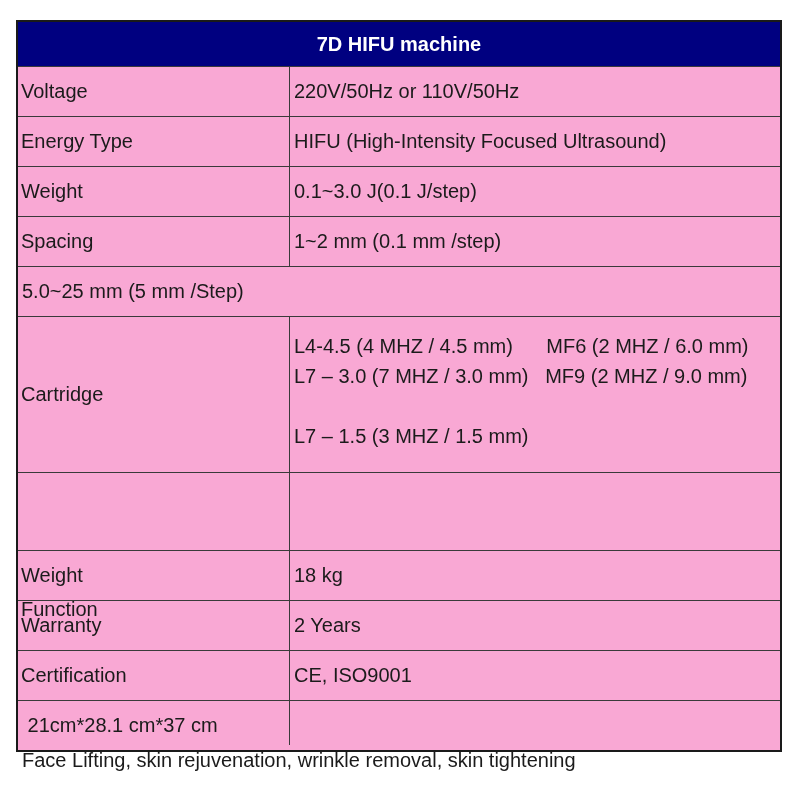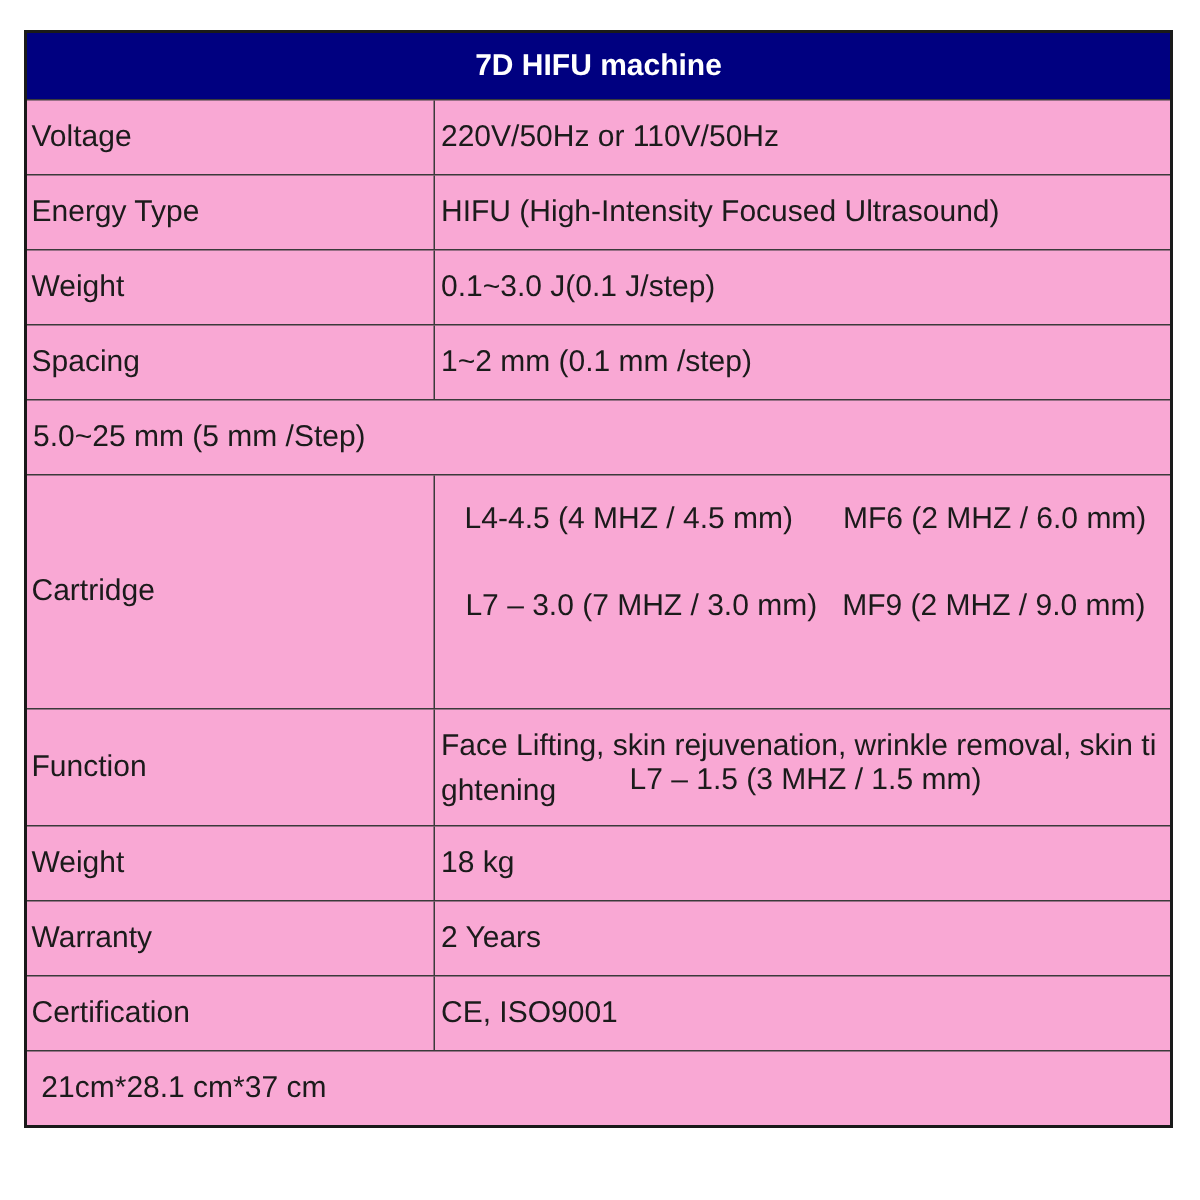--- a/index.html
+++ b/index.html
@@ -23,36 +23,36 @@
   .thead{
     height:44px;background:var(--header-bg);color:var(--header-text);
     display:flex;align-items:center;justify-content:center;
     font-weight:bold;font-size:20px;
   }
   .row{
     display:flex;border-top:1px solid var(--border);
   }
   .r-std{height:50px;justify-content:space-between;}
   .r-cartridge{height:156px;}
-  .r-function{height:78px;}
+  .r-function{height:78px;flex-direction:column;}
   .cell{display:flex;align-items:center;}
   .label{
     width:272px;flex:0 0 272px;
     border-right:1px solid var(--border);
     padding-left:3px;
   }
   .value{
     flex:1;padding-left:4px;padding-right:0;
     white-space:pre-wrap;word-break:break-all;
     line-height:30px;
   }
   .value.single{line-height:normal;}
   .value.cart{
-    flex-direction:column;align-items:center;justify-content:flex-start;
-    padding-top:14px;line-height:30px;gap:28px;
+    flex-direction:column;align-items:flex-start;justify-content:flex-start;
+    padding-top:14px;line-height:30px;
   }
   .cart-line{white-space:pre;min-height:30px;}
 </style>
 </head>
 <body>
 
 <div class="spec-table">
 
   <div class="thead">
     <span>7D HIFU machine</span>

